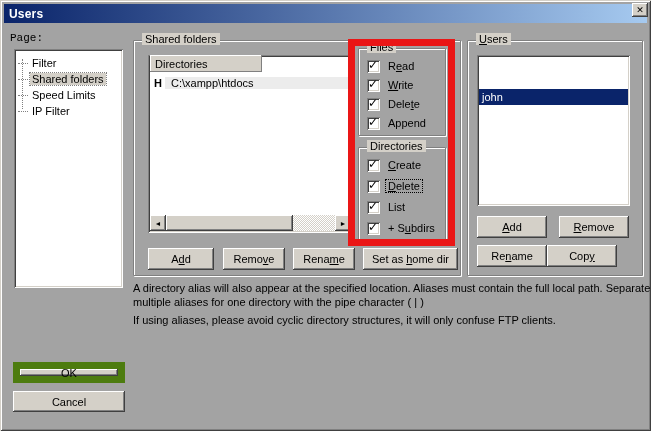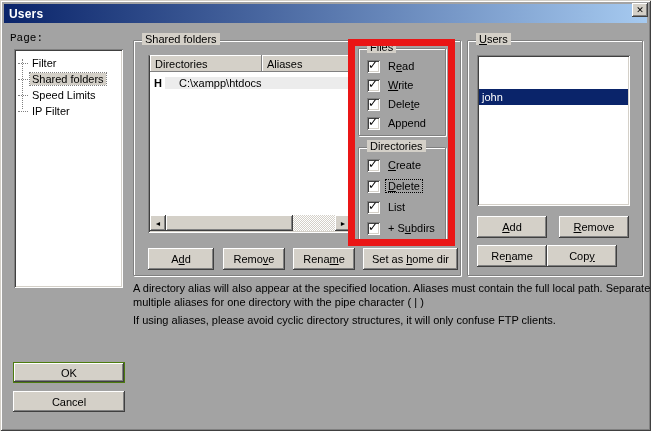--- a/index.html
+++ b/index.html
@@ -15,34 +15,34 @@
     display:flex;align-items:center;justify-content:center;font-size:9px;font-weight:bold;color:#000;cursor:default;}
   .lbl{position:absolute;font-size:11px;color:#000;font-family:Liberation Mono, monospace;}
   .sunken{background:#ffffff;
     box-shadow: inset 1px 1px 0 #808080, inset -1px -1px 0 #ffffff, inset 2px 2px 0 #404040, inset -2px -2px 0 #d4d0c8;}
   .groupbox{position:absolute;border:1px solid #808080;border-radius:1px;
     box-shadow: 1px 1px 0 #ffffff, inset 1px 1px 0 #ffffff;}
   .grouplabel{position:absolute;top:-8px;left:8px;background:#d4d0c8;padding:0 3px;font-size:11px;white-space:nowrap;}
   .btn{position:absolute;background:#d4d0c8;font-size:11px;color:#000;text-align:center;
     display:flex;align-items:center;justify-content:center;cursor:default;
     box-shadow: inset -1px -1px 0 #404040, inset 1px 1px 0 #ffffff, inset -2px -2px 0 #808080, inset 2px 2px 0 #d4d0c8;}
-  .btn-default{border:1px solid #4d7c0f;}
+  .btn-default{border:7px solid #4d7c0f;}
   .key{text-decoration:underline;}
   
   .tree-item{position:absolute;left:4px;height:16px;display:flex;align-items:center;font-size:11px;white-space:nowrap;}
   .tree-branch{display:inline-block;width:10px;height:1px;border-top:1px dotted #808080;margin-right:2px;}
   .tree-vline{position:absolute;left:8px;top:10px;height:50px;border-left:1px dotted #808080;}
   .tree-label{padding:0 2px;}
   .tree-label.selected{background:#d4d0c8;outline:1px dotted #808080;}
   
   .hdr-cell{position:absolute;top:0;height:17px;background:#d4d0c8;font-size:11px;display:flex;align-items:center;padding-left:5px;
     box-shadow: inset -1px -1px 0 #808080, inset 1px 1px 0 #ffffff;}
   .dir-row{position:absolute;left:3px;right:3px;top:20px;height:15px;font-size:11px;display:flex;align-items:center;}
   .home-marker{font-weight:bold;width:14px;padding-left:3px;}
-  .dir-path{background:#ececec;flex:1;padding-left:14px;}
+  .dir-path{background:#ececec;flex:1;padding-left:6px;}
   
   .hscroll{position:absolute;left:2px;right:2px;bottom:2px;height:16px;display:flex;
     background:repeating-conic-gradient(#ffffff 0% 25%, #d4d0c8 0% 50%) 0 0/2px 2px;}
   .scroll-btn{width:16px;height:16px;background:#d4d0c8;flex:none;display:flex;align-items:center;justify-content:center;
     font-size:7px;color:#000;
     box-shadow: inset -1px -1px 0 #404040, inset 1px 1px 0 #ffffff, inset -2px -2px 0 #808080, inset 2px 2px 0 #d4d0c8;}
   .scroll-thumb{width:63%;height:16px;background:#d4d0c8;flex:none;
     box-shadow: inset -1px -1px 0 #404040, inset 1px 1px 0 #ffffff, inset -2px -2px 0 #808080, inset 2px 2px 0 #d4d0c8;}
   
   .cb{position:absolute;left:8px;height:14px;display:flex;align-items:center;font-size:11px;white-space:nowrap;}
@@ -90,23 +90,20 @@
     </div>
   </div>
 
   <div class="groupbox" style="left:133px;top:40px;width:328px;height:236px;">
     <span class="grouplabel">Shared folders</span>
   </div>
 
   <div class="sunken" style="position:absolute;left:148px;top:55px;width:205px;height:178px;">
     <div class="hdr-cell" style="left:2px;width:112px;">
       <span>Directories</span>
-    </div>
-    <div class="hdr-cell" style="left:114px;width:89px;">
-      <span>Aliases</span>
     </div>
     <div class="dir-row">
       <span class="home-marker">H</span>
       <span class="dir-path">C:\xampp\htdocs</span>
     </div>
     <div class="hscroll">
       <div class="scroll-btn">
         <span>◄</span>
       </div>
       <div class="scroll-thumb"></div>

